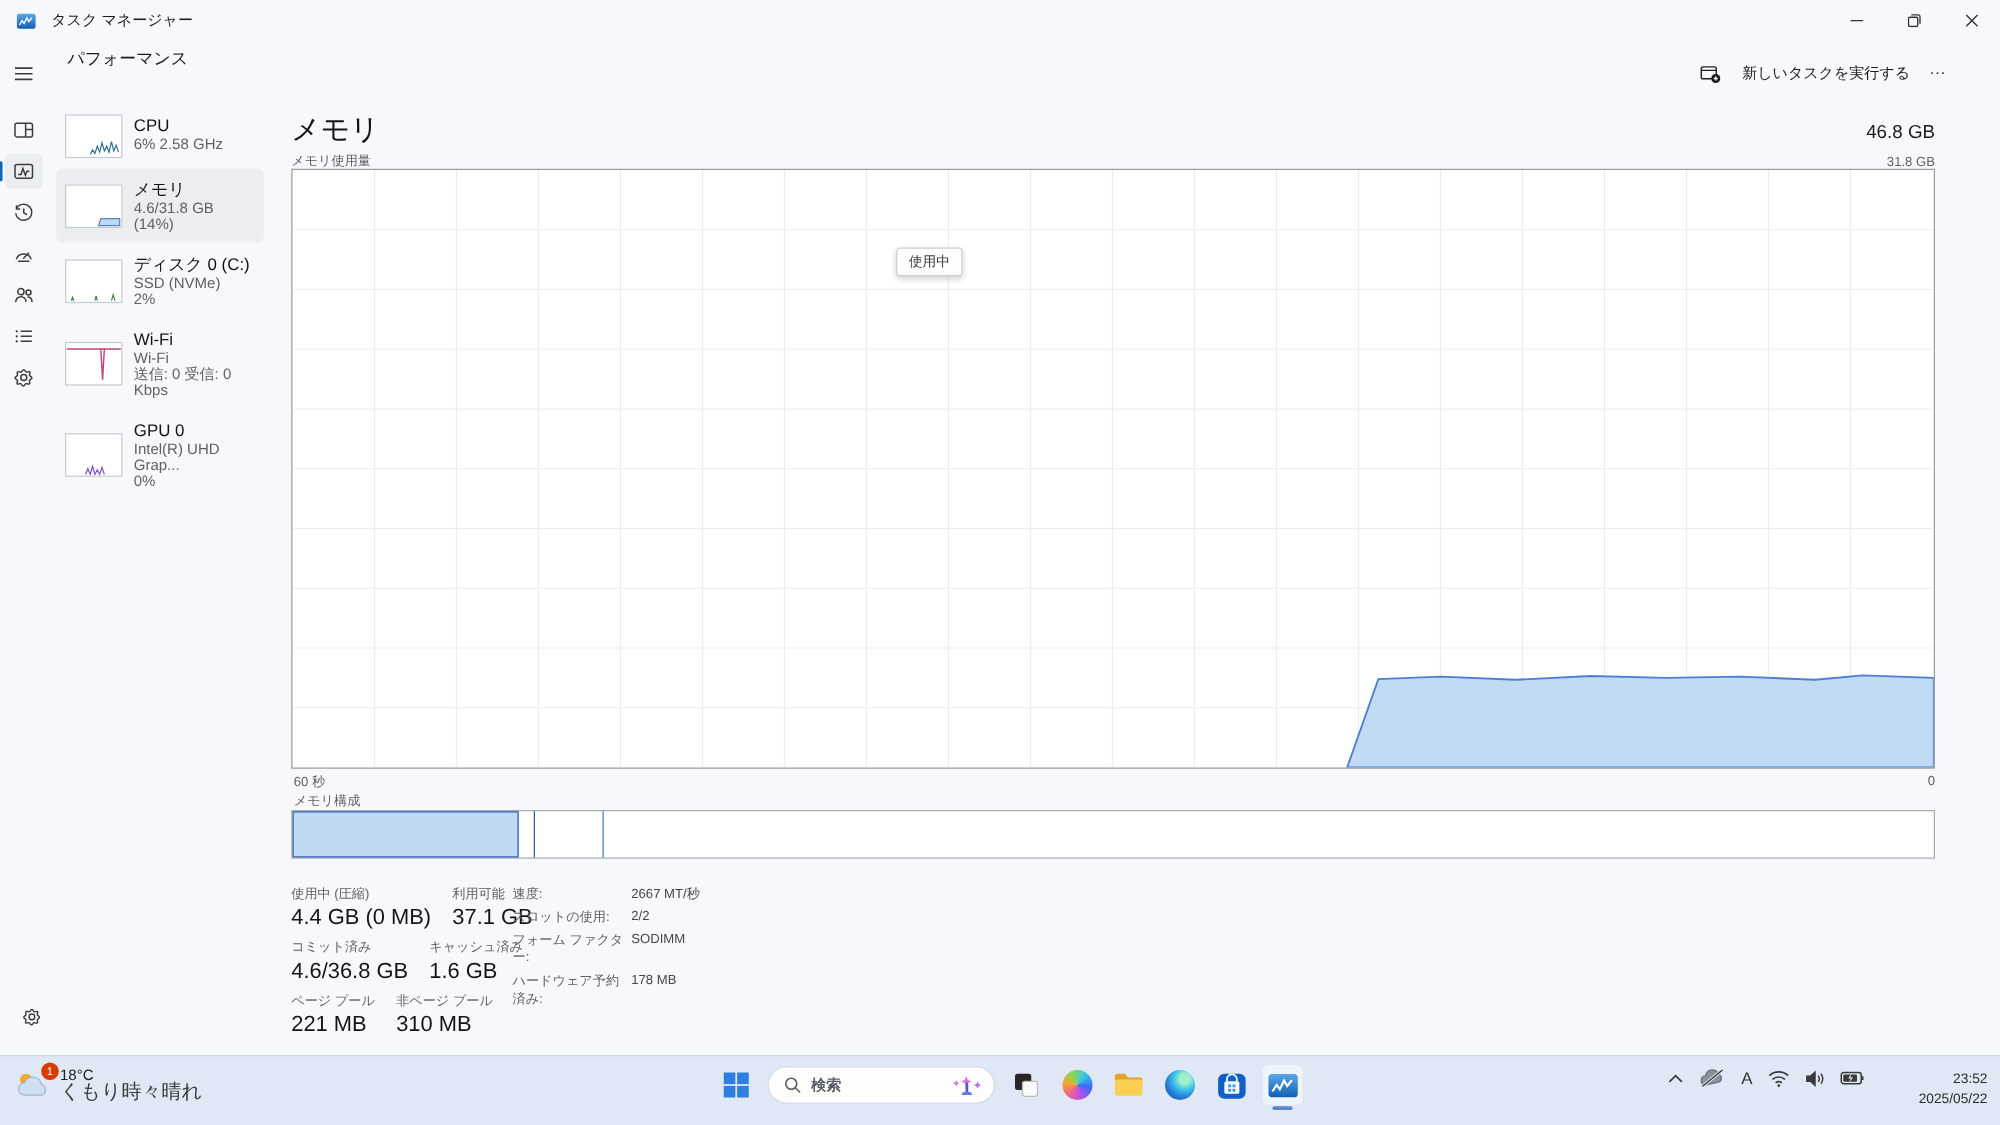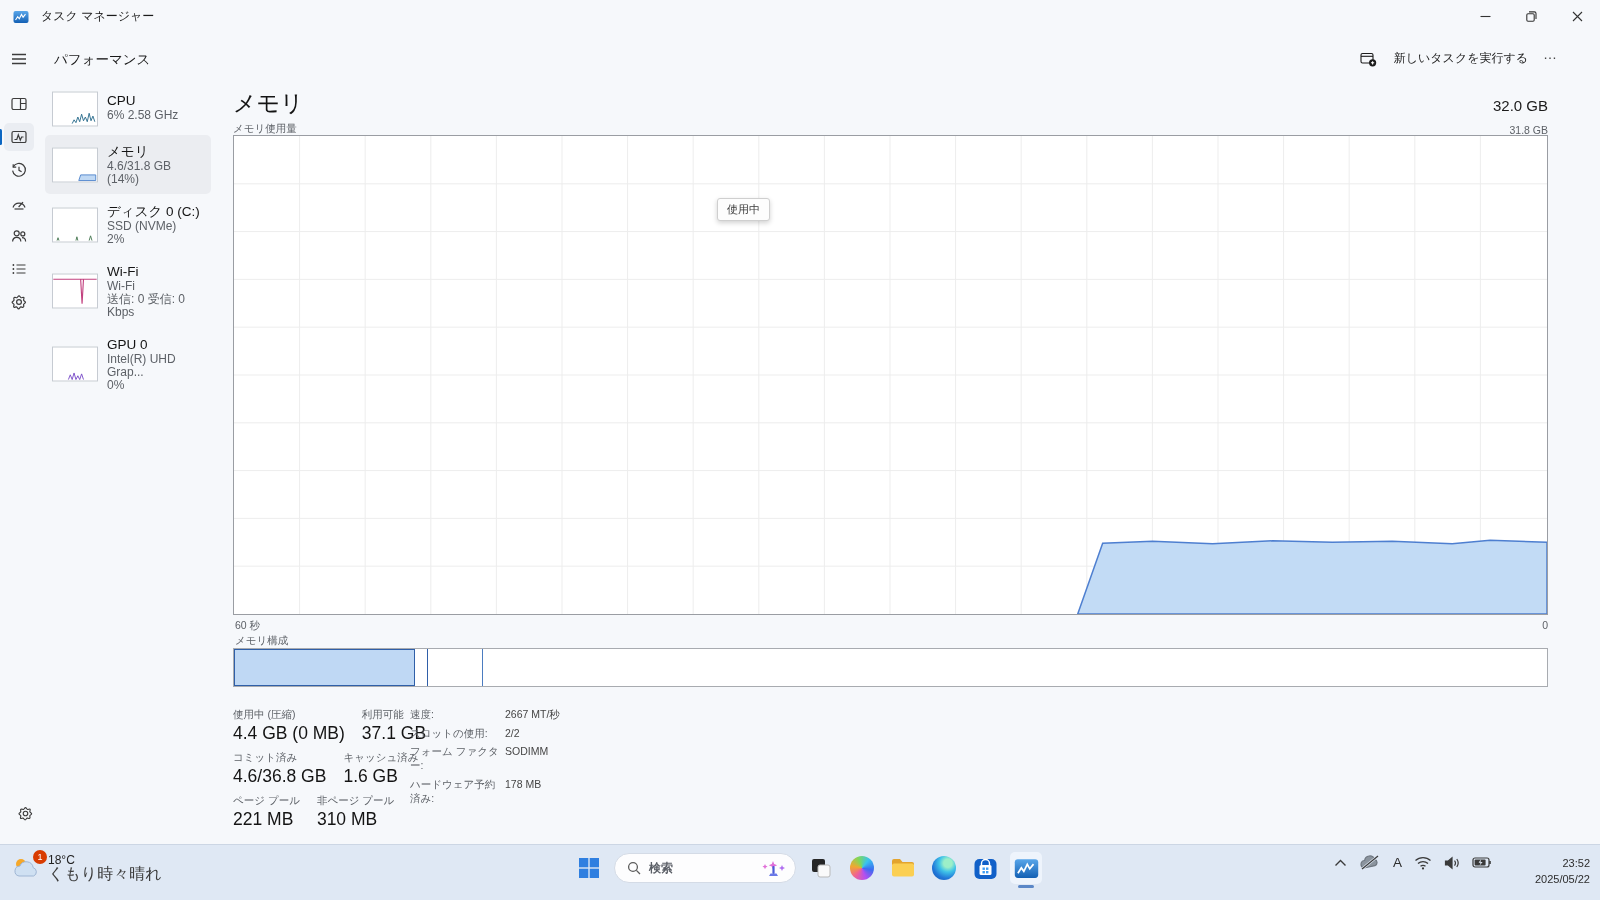--- a/index.html
+++ b/index.html
@@ -16,21 +16,21 @@
 
   
   .rail { position:absolute; left:0; top:33px; bottom:0; width:38px; display:flex; flex-direction:column; align-items:center; }
   .rail .hamburger { margin-top:12px; margin-bottom:14px; }
   .railitem { position:relative; width:30px; height:28px; margin:2.5px 0; display:flex; align-items:center; justify-content:center; border-radius:5px; }
   .railitem.selected { background:#eaedf2; }
   .railitem.selected::before { content:""; position:absolute; left:-5px; top:6px; width:3px; height:16px; border-radius:2px; background:#0b66c2; }
   .rail .settings { position:absolute; bottom:14px; left:10px; }
 
   
-  .pagetitle { position:absolute; left:54px; top:51px; font-size:13.5px; color:#191919;font-family:Liberation Mono, monospace; }
+  .pagetitle { position:absolute; left:54px; top:38px; font-size:13.5px; color:#191919;font-family:Liberation Mono, monospace; }
   .runtask { position:absolute; right:66px; top:46px; display:flex; align-items:center; gap:17px; font-size:12px; color:#1b1b1b; padding:4px 6px; border-radius:4px; }
   .morebtn { position:absolute; right:36px; top:44px; font-size:14px; color:#444; padding:2px 6px; letter-spacing:1px; }
 
   
   .perflist { position:absolute; left:45px; top:84px; width:166px; }
   .perfitem { position:relative; border-radius:5px; padding:8px 6px 8px 62px; margin-bottom:1px; min-height:50px; }
   .perfitem.selected { background:#ebedf1; }
   .thumb { position:absolute; left:7px; top:50%; transform:translateY(-50%); width:46px; height:35px; background:#fff; border:1px solid #c6cbd2; }
   .pi-title { font-size:13.5px; color:#141414; line-height:17px; }
   .pi-sub { font-size:12px; color:#5d6167; line-height:13px; }
@@ -236,21 +236,21 @@
           </svg>
       </div>
       <div class="pi-title">GPU 0</div>
       <div class="pi-sub">Intel(R) UHD Grap...</div>
       <div class="pi-sub">0%</div>
     </div>
   </div>
 
   <div class="main">
     <div class="memtitle">メモリ</div>
-    <div class="memtotal">32.0 GB</div>
+    <div class="memtotal">46.8 GB</div>
     <div class="chartlabel">メモリ使用量</div>
     <div class="chartmax">31.8 GB</div>
 
     <div class="bigchart">
       <svg viewBox="0 0 1315 480" preserveAspectRatio="none">
         <g stroke="#ededed" stroke-width="1">
           <path d="M65.7 0V480 M131.4 0V480 M197.1 0V480 M262.8 0V480 M328.5 0V480 M394.2 0V480 M459.9 0V480 M525.6 0V480 M591.3 0V480 M657 0V480 M722.7 0V480 M788.4 0V480 M854.1 0V480 M919.8 0V480 M985.5 0V480 M1051.2 0V480 M1116.9 0V480 M1182.6 0V480 M1248.3 0V480"></path>
           <path d="M0 48H1315 M0 96H1315 M0 144H1315 M0 192H1315 M0 240H1315 M0 288H1315 M0 336H1315 M0 384H1315 M0 432H1315"></path>
         </g>
         <path d="M845 480 L870 409 L920 407 L980 409.5 L1040 406.5 L1100 408 L1160 407 L1220 409.5 L1258 406 L1315 408 L1315 480 Z" fill="#c2dbf5" stroke="#4e7fd0" stroke-width="1.5"></path>

